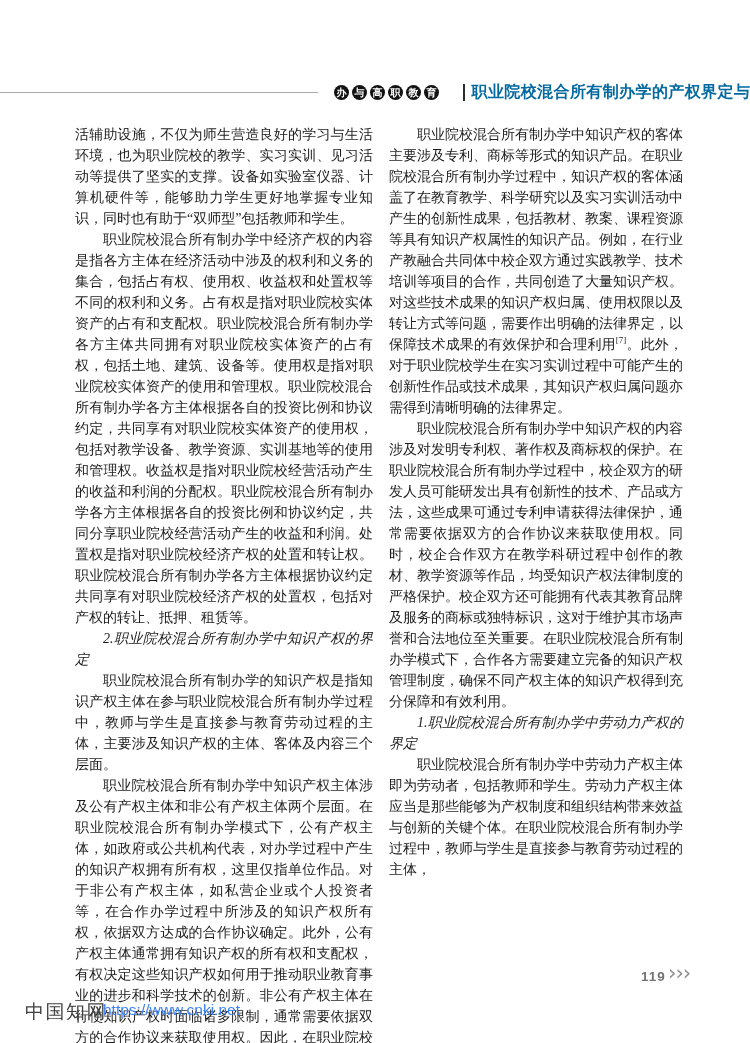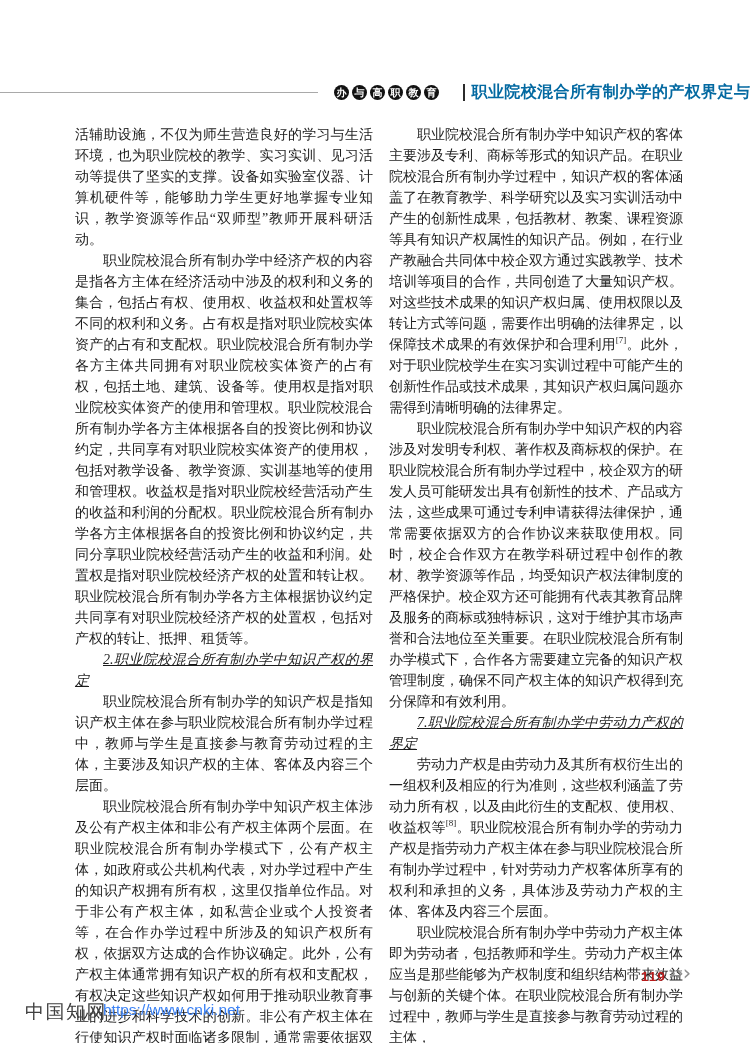--- a/index.html
+++ b/index.html
@@ -40,26 +40,26 @@
     position:absolute;top:124px;
     font-size:14px;line-height:21px;
     text-align:justify;text-justify:inter-ideograph;
     letter-spacing:0px;
   }
   .col-left{left:75px;width:298px;height:832px;}
   .col-right{left:389px;width:294px;height:832px;}
   .column p{margin:0;padding:0;}
   .column p.indent{text-indent:2em;}
   .column p.continuation{text-indent:0;}
-  .column p.subheading{text-indent:2em;font-style:italic;font-weight:500;text-decoration:underline;}
+  .column p.subheading{text-indent:2em;font-style:italic;font-weight:500;}
   .column sup{font-size:9px;line-height:0;vertical-align:super;}
   
   .page-number{
     position:absolute;left:641px;top:969px;
-    font-size:13.5px;font-weight:bold;color:#b91c1c;
+    font-size:13.5px;font-weight:bold;color:#737373;
     letter-spacing:1px;
     font-family:"Liberation Sans","DejaVu Sans",sans-serif;
   }
   .page-chevrons{
     position:absolute;left:668px;top:961px;
     font-size:21px;color:#8f8f8f;letter-spacing:-1px;
     font-family:"DejaVu Sans",sans-serif;
   }
   .footer-site{
     position:absolute;left:25px;top:999px;
@@ -84,32 +84,31 @@
         <span class="badge">高</span>
         <span class="badge">职</span>
         <span class="badge">教</span>
         <span class="badge">育</span>
       </div>
     <div class="header-divider"></div>
     <div class="header-title">职业院校混合所有制办学的产权界定与法律适用</div>
   </div>
 
   <div class="column col-left">
-      <p class="para continuation">活辅助设施，不仅为师生营造良好的学习与生活环境，也为职业院校的教学、实习实训、见习活动等提供了坚实的支撑。设备如实验室仪器、计算机硬件等，能够助力学生更好地掌握专业知识，教学资源等作品“双师型”教师开展科研活动。</p>
+      <p class="para continuation">活辅助设施，不仅为师生营造良好的学习与生活环境，也为职业院校的教学、实习实训、见习活动等提供了坚实的支撑。设备如实验室仪器、计算机硬件等，能够助力学生更好地掌握专业知识，同时也有助于“双师型”包括教师和学生。</p>
       <p class="para indent">职业院校混合所有制办学中经济产权的内容是指各方主体在经济活动中涉及的权利和义务的集合，包括占有权、使用权、收益权和处置权等不同的权利和义务。占有权是指对职业院校实体资产的占有和支配权。职业院校混合所有制办学各方主体共同拥有对职业院校实体资产的占有权，包括土地、建筑、设备等。使用权是指对职业院校实体资产的使用和管理权。职业院校混合所有制办学各方主体根据各自的投资比例和协议约定，共同享有对职业院校实体资产的使用权，包括对教学设备、教学资源、实训基地等的使用和管理权。收益权是指对职业院校经营活动产生的收益和利润的分配权。职业院校混合所有制办学各方主体根据各自的投资比例和协议约定，共同分享职业院校经营活动产生的收益和利润。处置权是指对职业院校经济产权的处置和转让权。职业院校混合所有制办学各方主体根据协议约定共同享有对职业院校经济产权的处置权，包括对产权的转让、抵押、租赁等。</p>
       <p class="para subheading">2.职业院校混合所有制办学中知识产权的界定</p>
       <p class="para indent">职业院校混合所有制办学的知识产权是指知识产权主体在参与职业院校混合所有制办学过程中，教师与学生是直接参与教育劳动过程的主体，主要涉及知识产权的主体、客体及内容三个层面。</p>
       <p class="para indent">职业院校混合所有制办学中知识产权主体涉及公有产权主体和非公有产权主体两个层面。在职业院校混合所有制办学模式下，公有产权主体，如政府或公共机构代表，对办学过程中产生的知识产权拥有所有权，这里仅指单位作品。对于非公有产权主体，如私营企业或个人投资者等，在合作办学过程中所涉及的知识产权所有权，依据双方达成的合作协议确定。此外，公有产权主体通常拥有知识产权的所有权和支配权，有权决定这些知识产权如何用于推动职业教育事业的进步和科学技术的创新。非公有产权主体在行使知识产权时面临诸多限制，通常需要依据双方的合作协议来获取使用权。因此，在职业院校混合所有制办学实践中，两类产</p>
     </div>
 
   <div class="column col-right">
       <p class="para indent">职业院校混合所有制办学中知识产权的客体主要涉及专利、商标等形式的知识产品。在职业院校混合所有制办学过程中，知识产权的客体涵盖了在教育教学、科学研究以及实习实训活动中产生的创新性成果，包括教材、教案、课程资源等具有知识产权属性的知识产品。例如，在行业产教融合共同体中校企双方通过实践教学、技术培训等项目的合作，共同创造了大量知识产权。对这些技术成果的知识产权归属、使用权限以及转让方式等问题，需要作出明确的法律界定，以保障技术成果的有效保护和合理利用<sup>[7]</sup>。此外，对于职业院校学生在实习实训过程中可能产生的创新性作品或技术成果，其知识产权归属问题亦需得到清晰明确的法律界定。</p>
       <p class="para indent">职业院校混合所有制办学中知识产权的内容涉及对发明专利权、著作权及商标权的保护。在职业院校混合所有制办学过程中，校企双方的研发人员可能研发出具有创新性的技术、产品或方法，这些成果可通过专利申请获得法律保护，通常需要依据双方的合作协议来获取使用权。同时，校企合作双方在教学科研过程中创作的教材、教学资源等作品，均受知识产权法律制度的严格保护。校企双方还可能拥有代表其教育品牌及服务的商标或独特标识，这对于维护其市场声誉和合法地位至关重要。在职业院校混合所有制办学模式下，合作各方需要建立完备的知识产权管理制度，确保不同产权主体的知识产权得到充分保障和有效利用。</p>
-      <p class="para subheading">7.职业院校混合所有制办学中劳动力产权的界定</p>
-      <p class="para indent">劳动力产权是由劳动力及其所有权衍生出的一组权利及相应的行为准则，这些权利涵盖了劳动力所有权，以及由此衍生的支配权、使用权、收益权等<sup>[8]</sup>。职业院校混合所有制办学的劳动力产权是指劳动力产权主体在参与职业院校混合所有制办学过程中，针对劳动力产权客体所享有的权利和承担的义务，具体涉及劳动力产权的主体、客体及内容三个层面。</p>
+      <p class="para subheading">1.职业院校混合所有制办学中劳动力产权的界定</p>
       <p class="para indent">职业院校混合所有制办学中劳动力产权主体即为劳动者，包括教师和学生。劳动力产权主体应当是那些能够为产权制度和组织结构带来效益与创新的关键个体。在职业院校混合所有制办学过程中，教师与学生是直接参与教育劳动过程的主体，</p>
     </div>
 
   <div class="page-number">119</div>
   <div class="page-chevrons">›››</div>
   <div class="footer-site">中国知网</div>
   <div class="footer-url">https://www.cnki.net</div>
 
 </div>
 

